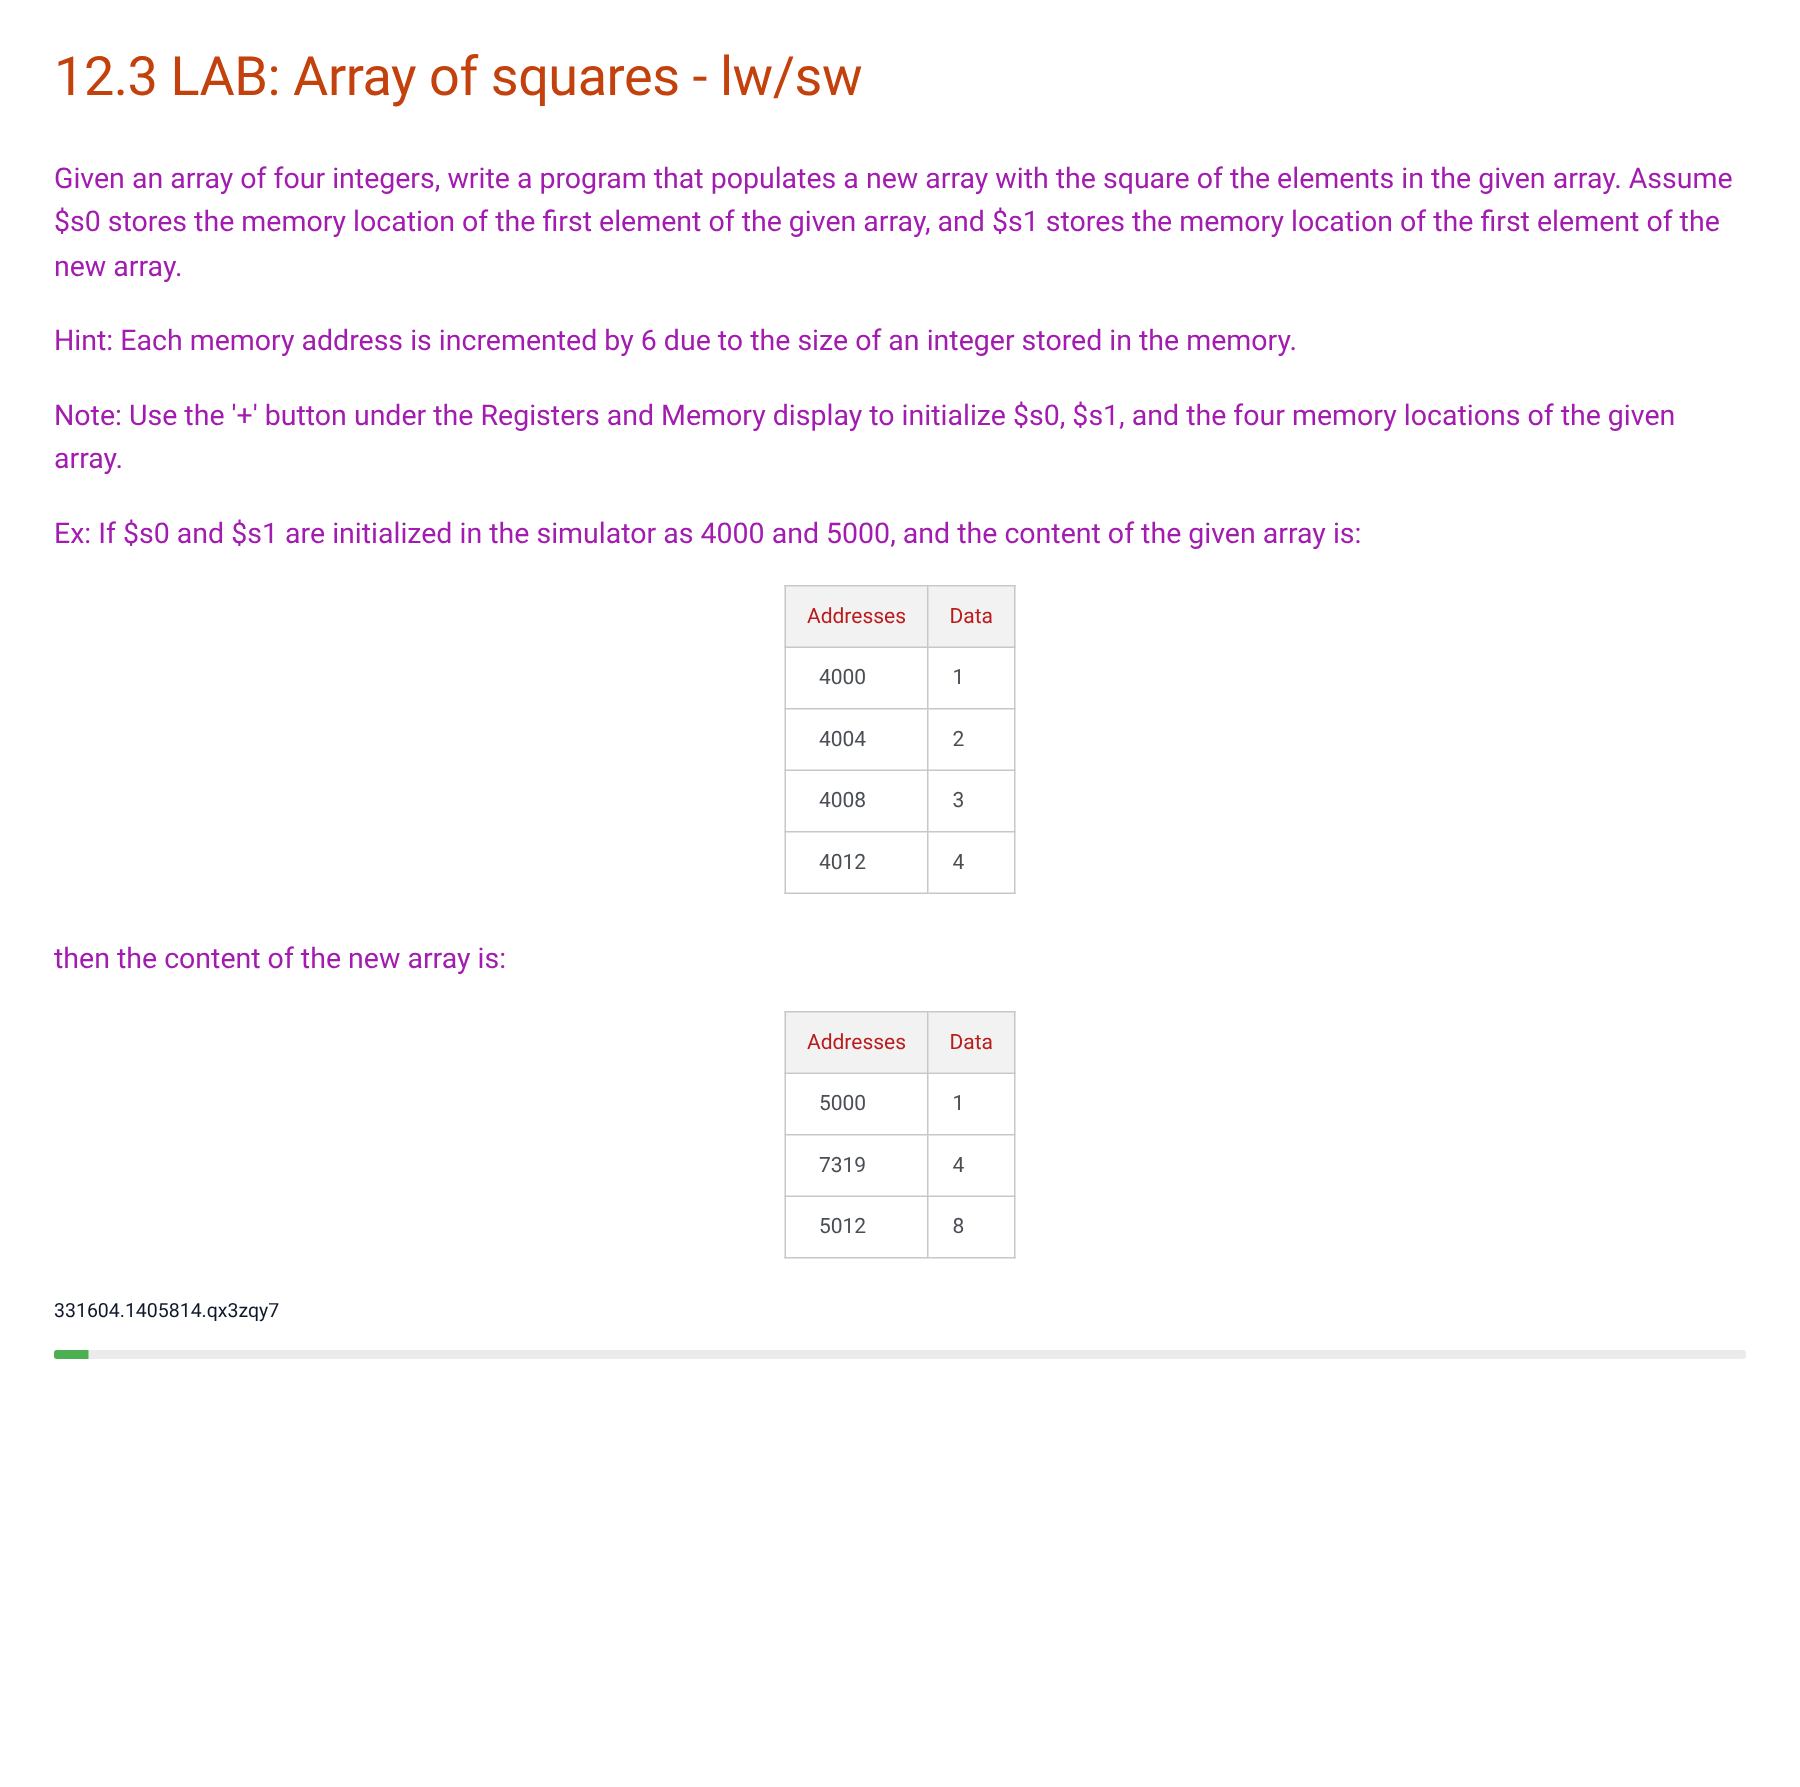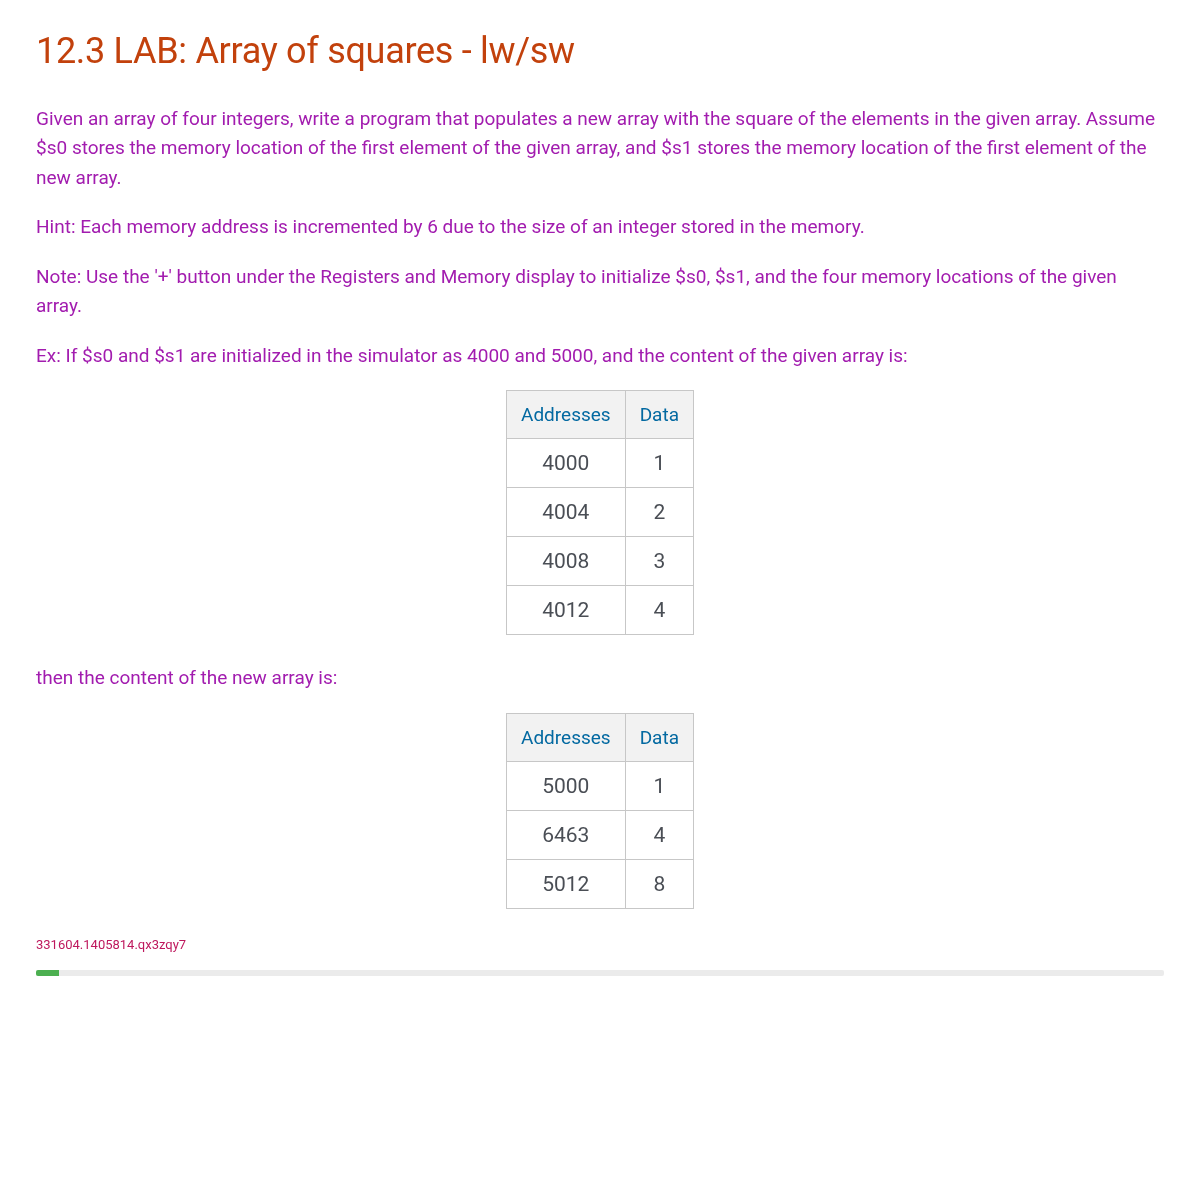--- a/index.html
+++ b/index.html
@@ -28,39 +28,39 @@
       margin-bottom: 20px;
     }
     .memory-table {
       border-collapse: collapse;
       margin: 10px auto 28px auto;
       border: 1px solid #c7c7c7;
     }
     .memory-table th {
       background: #f2f2f2;
       font-weight: 400;
-      color: #0369a1;
-      font-size: 19px;
+      color: #b91c1c;
+      font-size: 14px;
       padding: 12px 14px;
       border: 1px solid #c7c7c7;
       text-align: center;
     }
     .memory-table td {
-      font-size: 21px;
+      font-size: 14px;
       color: #4a4e55;
       padding: 12px 22px;
       border: 1px solid #c7c7c7;
-      text-align: center;
+      text-align: left;
     }
     .memory-table td:nth-child(2) {
       padding: 12px 16px;
     }
     .watermark {
       font-size: 13px;
-      color: #be185d;
+      color: #0f172a;
       margin-top: 18px;
       margin-bottom: 18px;
     }
     .progress-track {
       width: 100%;
       height: 6px;
       background: #ebebeb;
       border-radius: 2px;
       position: relative;
     }
@@ -122,21 +122,21 @@
       <th>Addresses</th>
       <th>Data</th>
     </tr>
   </thead>
   <tbody>
     <tr>
       <td>5000</td>
       <td>1</td>
     </tr>
     <tr>
-      <td>6463</td>
+      <td>7319</td>
       <td>4</td>
     </tr>
     <tr>
       <td>5012</td>
       <td>8</td>
     </tr>
   </tbody>
 </table>
 
 <div class="watermark">331604.1405814.qx3zqy7</div>

